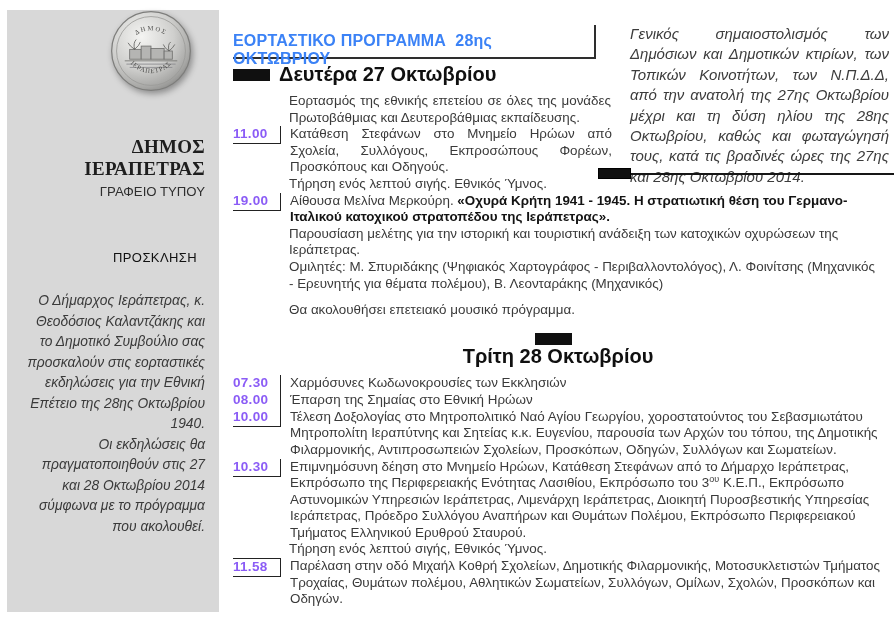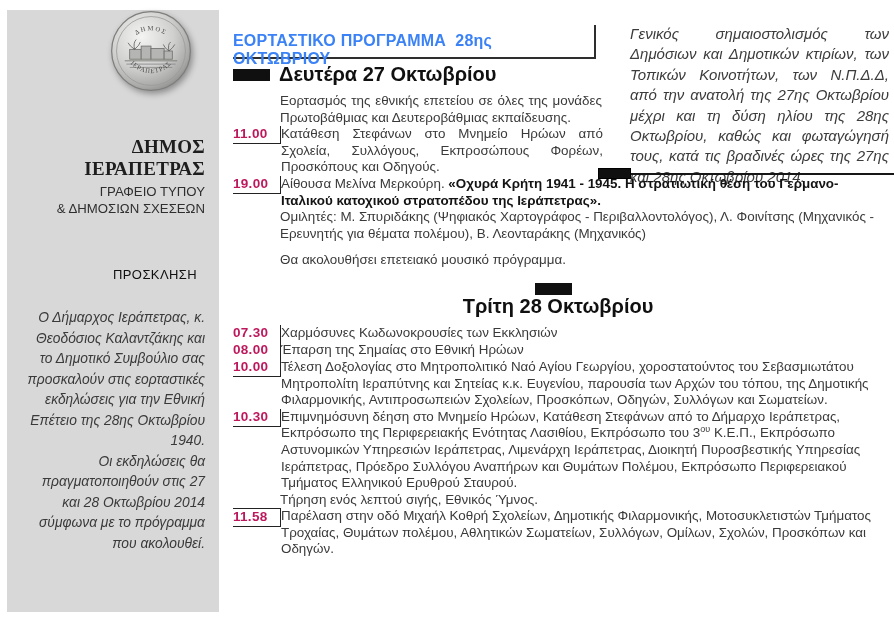--- a/index.html
+++ b/index.html
@@ -38,22 +38,22 @@
   .divider .dline{height:2px;background:#161616;flex:1;}
 
   
   .program{position:absolute;left:233px;top:63px;width:650px;}
   .sec-heading{display:flex;align-items:center;margin:0 0 7px 0;}
   .sec-heading.second{margin-top:14px;flex-direction:column;}
   .bullet{width:37px;height:12px;background:#101010;margin-right:9px;flex:none;}
   .sec-title{font-weight:bold;font-size:20px;color:#101010;}
 
   .row{display:flex;align-items:flex-start;}
-  .time{flex:none;width:43px;font-weight:bold;font-size:13.5px;
-        line-height:15px;color:#be185d;padding:0 4px 2px 0;letter-spacing:.3px;}
+  .time{flex:none;width:43px;margin-right:9px;font-weight:bold;font-size:13.5px;
+        line-height:15px;color:#8b5cf6;padding:0 4px 2px 0;letter-spacing:.3px;}
   .t-rb {border-right:1.5px solid #222;border-bottom:1.5px solid #222;}
   .t-r  {border-right:1.5px solid #222;}
   .t-trb{border-top:1.5px solid #222;border-right:1.5px solid #222;border-bottom:1.5px solid #222;}
   .txt{font-size:13.4px;line-height:16.6px;color:#3a3a3a;}
   .narrow{flex:none;width:322px;text-align:justify;}
   .wide{flex:1;text-align:left;}
   .txt b{color:#131313;}
   .gap-top{margin-top:10px;}
   sup.ord{font-size:9px;vertical-align:super;line-height:0;}
 </style>
@@ -93,21 +93,20 @@
           <textPath href="#arcTop" startOffset="50%" text-anchor="middle">ΔΗΜΟΣ</textPath>
         </text>
         <text font-size="8" font-family="Liberation Serif, serif" fill="#4c4c4a" letter-spacing="1">
           <textPath href="#arcBot" startOffset="50%" text-anchor="middle">ΙΕΡΑΠΕΤΡΑΣ</textPath>
         </text>
       </svg>
     </div>
 
     <div class="org-name">ΔΗΜΟΣ ΙΕΡΑΠΕΤΡΑΣ</div>
     <div class="office">ΓΡΑΦΕΙΟ ΤΥΠΟΥ</div>
-    <div class="office" style="margin-top:0;">&amp; ΔΗΜΟΣΙΩΝ ΣΧΕΣΕΩΝ</div>
 
     <div class="inv-head">ΠΡΟΣΚΛΗΣΗ</div>
 
     <div class="inv-text">
       <p>Ο Δήμαρχος Ιεράπετρας, κ. Θεοδόσιος Καλαντζάκης και το Δημοτικό Συμβούλιο σας προσκαλούν στις εορταστικές εκδηλώσεις για την Εθνική Επέτειο της 28ης Οκτωβρίου 1940.</p>
       <p>Οι εκδηλώσεις θα πραγματοποιηθούν στις 27 και 28 Οκτωβρίου 2014 σύμφωνα με το πρόγραμμα που ακολουθεί.</p>
     </div>
   </div>
 
   <div class="title-box">
@@ -131,26 +130,34 @@
     <div class="row">
       <div class="time"></div>
       <div class="txt narrow">Εορτασμός της εθνικής επετείου σε όλες της μονάδες Πρωτοβάθμιας και Δευτεροβάθμιας εκπαίδευσης.</div>
     </div>
 
     <div class="row">
       <div class="time t-rb">11.00</div>
       <div class="txt narrow">Κατάθεση Στεφάνων στο Μνημείο Ηρώων από Σχολεία, Συλλόγους, Εκπροσώπους Φορέων, Προσκόπους και Οδηγούς.</div>
     </div>
 
+    <div class="row">
+      <div class="time"></div>
+      <div class="txt narrow">Τήρηση ενός λεπτού σιγής. Εθνικός Ύμνος.</div>
+    </div>
 
     <div class="row">
       <div class="time t-rb">19.00</div>
       <div class="txt wide"><span>Αίθουσα Μελίνα Μερκούρη. </span><b>«Οχυρά Κρήτη 1941 - 1945. Η στρατιωτική θέση του Γερμανο-Ιταλικού κατοχικού στρατοπέδου της Ιεράπετρας».</b></div>
     </div>
 
+    <div class="row">
+      <div class="time"></div>
+      <div class="txt wide">Παρουσίαση μελέτης για την ιστορική και τουριστική ανάδειξη των κατοχικών οχυρώσεων της Ιεράπετρας.</div>
+    </div>
 
     <div class="row">
       <div class="time"></div>
       <div class="txt wide">Ομιλητές: Μ. Σπυριδάκης (Ψηφιακός Χαρτογράφος - Περιβαλλοντολόγος), Λ. Φοινίτσης (Μηχανικός - Ερευνητής για θέματα πολέμου), Β. Λεονταράκης (Μηχανικός)</div>
     </div>
 
     <div class="row gap-top">
       <div class="time"></div>
       <div class="txt wide">Θα ακολουθήσει επετειακό μουσικό πρόγραμμα.</div>
     </div>

